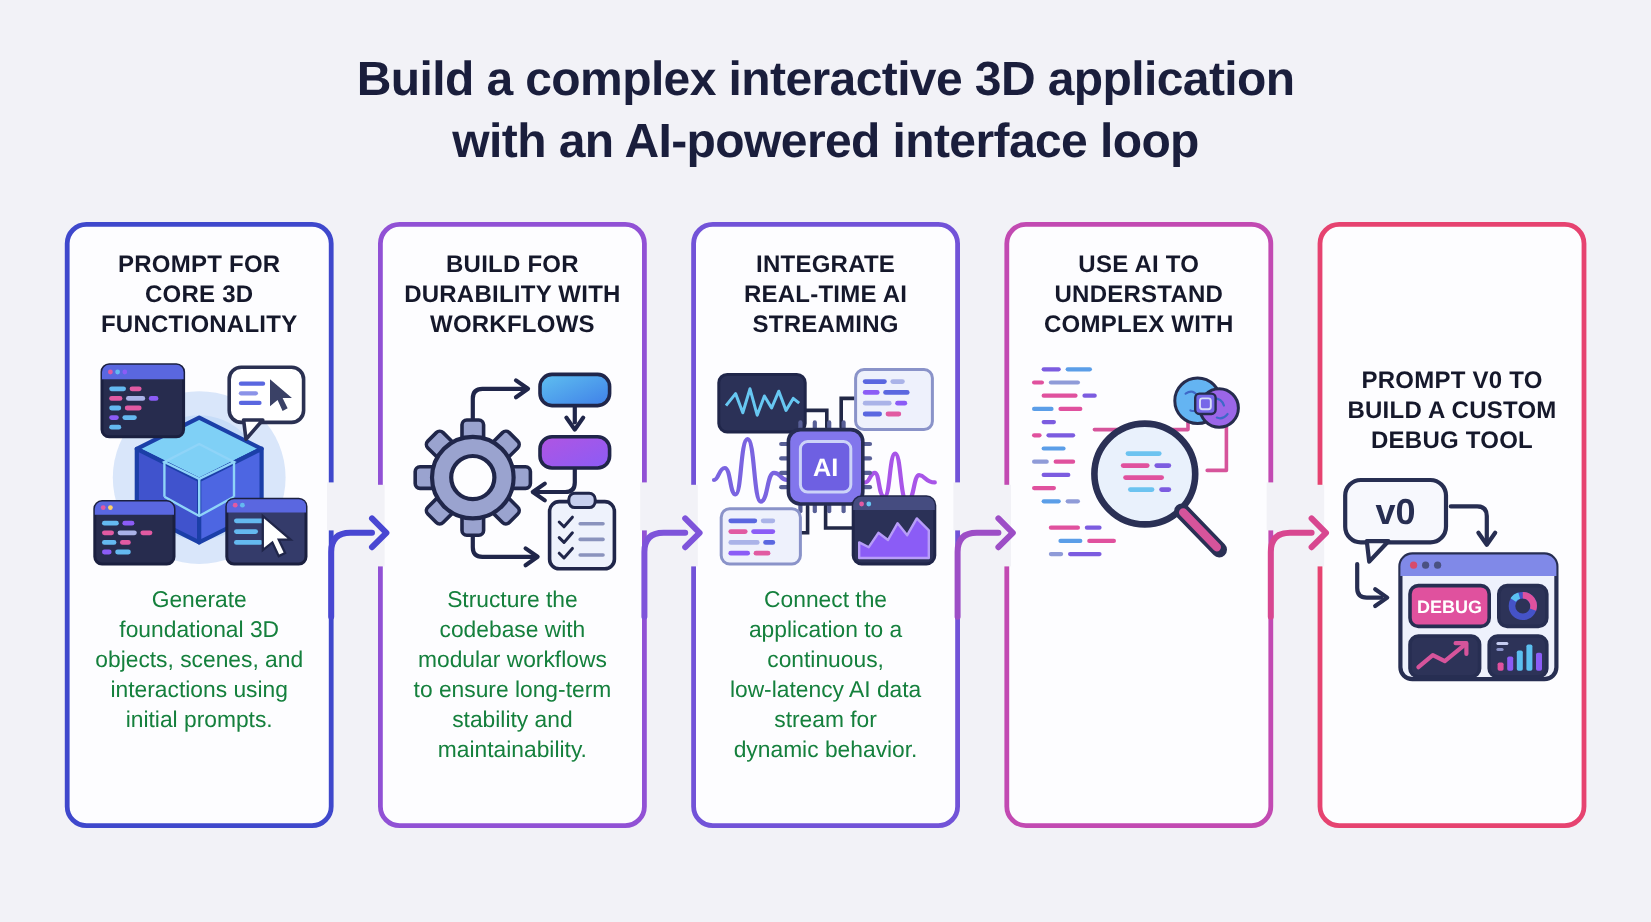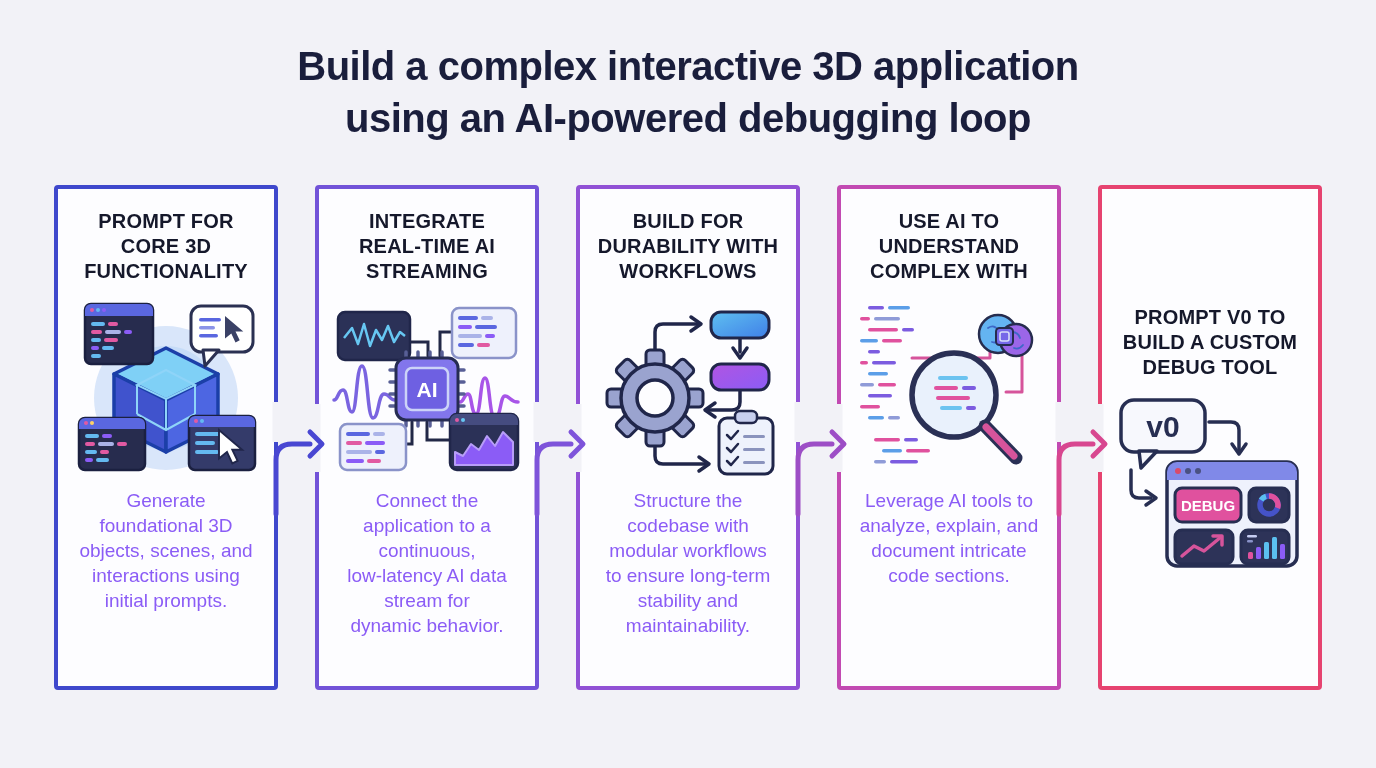--- a/index.html
+++ b/index.html
@@ -20,21 +20,21 @@
   }
   .board{
     position:absolute;top:185px;left:54px;right:54px;height:505px;
     display:flex;gap:37px;
   }
   .card{
     flex:1 1 0;
     box-sizing:border-box;
     background:#fdfdff;
     border:4px solid #888;
-    border-radius:4px;
+    border-radius:18px;
     display:flex;flex-direction:column;align-items:center;
     padding:20px 10px 14px 10px;
   }
   .card-1{border-color:#3f48cc;}
   .card-2{border-color:#7253d8;}
   .card-3{border-color:#9151d5;}
   .card-4{border-color:#c24ab2;}
   .card-5{border-color:#e64370;justify-content:center;}
   .card-heading{
     margin:0;
@@ -44,40 +44,40 @@
     white-space:pre-line;
   }
   .icon-wrap{
     height:186px;width:190px;
     margin-top:10px;
     display:flex;align-items:center;justify-content:center;
   }
   .card-desc{
     margin:8px 0 0 0;
     font-size:19px;line-height:25px;
-    color:#8b5cf6;text-align:center;
+    color:#15803d;text-align:center;
     white-space:pre-line;
   }
   .flow-arrow{position:absolute;top:386px;width:100px;height:132px;pointer-events:none;}
   .arrow-1{left:252px;}
   .arrow-2{left:513px;}
   .arrow-3{left:774px;}
   .arrow-4{left:1035px;}
   .arrow-1 .stroke{stroke:#4947d2;}
   .arrow-2 .stroke{stroke:#7e54da;}
   .arrow-3 .stroke{stroke:#9d4ec6;}
   .arrow-4 .stroke{stroke:#d84790;}
   .mask{fill:#f2f2f7;}
   svg text{font-family:"Liberation Sans","DejaVu Sans",sans-serif;}
 </style>
 </head>
 <body>
 
 <h1 class="title">Build a complex interactive 3D application
-using an AI-powered debugging loop</h1>
+with an AI-powered interface loop</h1>
 
 <section class="board">
 
   <article class="card card-1">
     <h2 class="card-heading">PROMPT FOR
 CORE 3D
 FUNCTIONALITY</h2>
     <div class="icon-wrap">
       <svg width="190" height="178" viewBox="0 0 190 178">
         <circle cx="95" cy="100" r="72" fill="#d9e6fa"></circle>
@@ -153,20 +153,89 @@
             <path d="M0 0 L0 15 L4.2 11.6 L7 17.6 L9.8 16.2 L7 10.4 L12.2 10.4 Z" fill="#ffffff" stroke="#20264a" stroke-width="1"></path>
           </g>
         </g>
       </svg>
     </div>
     <p class="card-desc">Generate
 foundational 3D
 objects, scenes, and
 interactions using
 initial prompts.</p>
+  </article>
+
+  <article class="card card-3">
+    <h2 class="card-heading">BUILD FOR
+DURABILITY WITH
+WORKFLOWS</h2>
+    <div class="icon-wrap">
+      <svg width="190" height="178" viewBox="0 0 190 178">
+        <g stroke="#20264a" stroke-width="3.5" fill="none" stroke-linecap="round" stroke-linejoin="round">
+          <path d="M62 54 V34 Q62 26 70 26 H104"></path>
+          <polyline points="98,19 108,26 98,33"></polyline>
+          <path d="M147 40 V54"></path>
+          <polyline points="140,50 147,60 154,50"></polyline>
+          <path d="M147 92 V104 Q147 112 139 112 H116"></path>
+          <polyline points="122,105 112,112 122,119"></polyline>
+          <path d="M62 146 V158 Q62 166 70 166 H112"></path>
+          <polyline points="106,159 116,166 106,173"></polyline>
+        </g>
+
+        <defs>
+          <linearGradient id="gnode1" x1="0" y1="0" x2="1" y2="1">
+            <stop offset="0" stop-color="#5fc0f0"></stop>
+              <stop offset="1" stop-color="#3f7fe8"></stop>
+          </linearGradient>
+          <linearGradient id="gnode2" x1="0" y1="0" x2="1" y2="1">
+            <stop offset="0" stop-color="#b055e2"></stop>
+              <stop offset="1" stop-color="#8b5cf6"></stop>
+          </linearGradient>
+        </defs>
+        <rect x="118" y="14" width="58" height="26" rx="10" fill="url(#gnode1)" stroke="#20264a" stroke-width="3"></rect>
+        <rect x="118" y="66" width="58" height="26" rx="10" fill="url(#gnode2)" stroke="#20264a" stroke-width="3"></rect>
+
+        <g transform="translate(62,100)">
+          <g fill="#9aa3cf" stroke="#20264a" stroke-width="3">
+            <rect x="-9" y="-48" width="18" height="20" rx="4"></rect>
+            <rect x="-9" y="28" width="18" height="20" rx="4"></rect>
+            <rect x="-48" y="-9" width="20" height="18" rx="4"></rect>
+            <rect x="28" y="-9" width="20" height="18" rx="4"></rect>
+            <g transform="rotate(45)">
+              <rect x="-9" y="-48" width="18" height="20" rx="4"></rect>
+              <rect x="-9" y="28" width="18" height="20" rx="4"></rect>
+              <rect x="-48" y="-9" width="20" height="18" rx="4"></rect>
+              <rect x="28" y="-9" width="20" height="18" rx="4"></rect>
+            </g>
+          </g>
+          <circle r="34" fill="#9aa3cf" stroke="#20264a" stroke-width="3.5"></circle>
+          <circle r="18" fill="#fdfdff" stroke="#20264a" stroke-width="3.5"></circle>
+        </g>
+
+        <g>
+          <rect x="126" y="120" width="54" height="56" rx="8" fill="#eef2fc" stroke="#20264a" stroke-width="3"></rect>
+          <rect x="142" y="113" width="22" height="12" rx="5" fill="#c7cfee" stroke="#20264a" stroke-width="2.5"></rect>
+          <g stroke="#20264a" stroke-width="2.5" fill="none" stroke-linecap="round" stroke-linejoin="round">
+            <path d="M134 137 l4 4 l7 -8"></path>
+            <path d="M134 150 l4 4 l7 -8"></path>
+            <path d="M134 163 l4 4 l7 -8"></path>
+          </g>
+          <rect x="150" y="137" width="22" height="3" rx="1.5" fill="#8a93bd"></rect>
+          <rect x="150" y="150" width="22" height="3" rx="1.5" fill="#8a93bd"></rect>
+          <rect x="150" y="163" width="22" height="3" rx="1.5" fill="#8a93bd"></rect>
+        </g>
+      </svg>
+    </div>
+    <p class="card-desc">Structure the
+codebase with
+modular workflows
+to ensure long-term
+stability and
+maintainability.</p>
   </article>
 
   <article class="card card-2">
     <h2 class="card-heading">INTEGRATE
 REAL-TIME AI
 STREAMING</h2>
     <div class="icon-wrap">
       <svg width="190" height="178" viewBox="0 0 190 178">
         <g stroke="#222847" stroke-width="3" fill="none" stroke-linecap="round">
           <path d="M78 44 H96 V58"></path>
@@ -240,89 +309,20 @@
           <polygon points="123,167 123,154 131,158 139,146 147,152 155,138 163,148 171,134 181,144 181,167" fill="#8b5cf6" stroke="#b79df8" stroke-width="2" stroke-linejoin="round"></polygon>
         </g>
       </svg>
     </div>
     <p class="card-desc">Connect the
 application to a
 continuous,
 low-latency AI data
 stream for
 dynamic behavior.</p>
-  </article>
-
-  <article class="card card-3">
-    <h2 class="card-heading">BUILD FOR
-DURABILITY WITH
-WORKFLOWS</h2>
-    <div class="icon-wrap">
-      <svg width="190" height="178" viewBox="0 0 190 178">
-        <g stroke="#20264a" stroke-width="3.5" fill="none" stroke-linecap="round" stroke-linejoin="round">
-          <path d="M62 54 V34 Q62 26 70 26 H104"></path>
-          <polyline points="98,19 108,26 98,33"></polyline>
-          <path d="M147 40 V54"></path>
-          <polyline points="140,50 147,60 154,50"></polyline>
-          <path d="M147 92 V104 Q147 112 139 112 H116"></path>
-          <polyline points="122,105 112,112 122,119"></polyline>
-          <path d="M62 146 V158 Q62 166 70 166 H112"></path>
-          <polyline points="106,159 116,166 106,173"></polyline>
-        </g>
-
-        <defs>
-          <linearGradient id="gnode1" x1="0" y1="0" x2="1" y2="1">
-            <stop offset="0" stop-color="#5fc0f0"></stop>
-              <stop offset="1" stop-color="#3f7fe8"></stop>
-          </linearGradient>
-          <linearGradient id="gnode2" x1="0" y1="0" x2="1" y2="1">
-            <stop offset="0" stop-color="#b055e2"></stop>
-              <stop offset="1" stop-color="#8b5cf6"></stop>
-          </linearGradient>
-        </defs>
-        <rect x="118" y="14" width="58" height="26" rx="10" fill="url(#gnode1)" stroke="#20264a" stroke-width="3"></rect>
-        <rect x="118" y="66" width="58" height="26" rx="10" fill="url(#gnode2)" stroke="#20264a" stroke-width="3"></rect>
-
-        <g transform="translate(62,100)">
-          <g fill="#9aa3cf" stroke="#20264a" stroke-width="3">
-            <rect x="-9" y="-48" width="18" height="20" rx="4"></rect>
-            <rect x="-9" y="28" width="18" height="20" rx="4"></rect>
-            <rect x="-48" y="-9" width="20" height="18" rx="4"></rect>
-            <rect x="28" y="-9" width="20" height="18" rx="4"></rect>
-            <g transform="rotate(45)">
-              <rect x="-9" y="-48" width="18" height="20" rx="4"></rect>
-              <rect x="-9" y="28" width="18" height="20" rx="4"></rect>
-              <rect x="-48" y="-9" width="20" height="18" rx="4"></rect>
-              <rect x="28" y="-9" width="20" height="18" rx="4"></rect>
-            </g>
-          </g>
-          <circle r="34" fill="#9aa3cf" stroke="#20264a" stroke-width="3.5"></circle>
-          <circle r="18" fill="#fdfdff" stroke="#20264a" stroke-width="3.5"></circle>
-        </g>
-
-        <g>
-          <rect x="126" y="120" width="54" height="56" rx="8" fill="#eef2fc" stroke="#20264a" stroke-width="3"></rect>
-          <rect x="142" y="113" width="22" height="12" rx="5" fill="#c7cfee" stroke="#20264a" stroke-width="2.5"></rect>
-          <g stroke="#20264a" stroke-width="2.5" fill="none" stroke-linecap="round" stroke-linejoin="round">
-            <path d="M134 137 l4 4 l7 -8"></path>
-            <path d="M134 150 l4 4 l7 -8"></path>
-            <path d="M134 163 l4 4 l7 -8"></path>
-          </g>
-          <rect x="150" y="137" width="22" height="3" rx="1.5" fill="#8a93bd"></rect>
-          <rect x="150" y="150" width="22" height="3" rx="1.5" fill="#8a93bd"></rect>
-          <rect x="150" y="163" width="22" height="3" rx="1.5" fill="#8a93bd"></rect>
-        </g>
-      </svg>
-    </div>
-    <p class="card-desc">Structure the
-codebase with
-modular workflows
-to ensure long-term
-stability and
-maintainability.</p>
   </article>
 
   <article class="card card-4">
     <h2 class="card-heading">USE AI TO
 UNDERSTAND
 COMPLEX WITH</h2>
     <div class="icon-wrap">
       <svg width="190" height="178" viewBox="0 0 190 178">
 
         <g>
@@ -371,24 +371,20 @@
           <rect x="80" y="88" width="24" height="4" rx="2" fill="#e0519e"></rect>
             <rect x="108" y="88" width="14" height="4" rx="2" fill="#7c5ce0"></rect>
           <rect x="82" y="98" width="34" height="4" rx="2" fill="#e0519e"></rect>
           <rect x="86" y="108" width="22" height="4" rx="2" fill="#6cc3f0"></rect>
             <rect x="112" y="108" width="10" height="4" rx="2" fill="#7c5ce0"></rect>
           <line x1="131" y1="128" x2="162" y2="160" stroke="#2a3055" stroke-width="13" stroke-linecap="round"></line>
           <line x1="132" y1="129" x2="160" y2="158" stroke="#d6549b" stroke-width="7" stroke-linecap="round"></line>
         </g>
       </svg>
     </div>
-    <p class="card-desc">Leverage AI tools to
-analyze, explain, and
-document intricate
-code sections.</p>
   </article>
 
   <article class="card card-5">
     <h2 class="card-heading">PROMPT V0 TO
 BUILD A CUSTOM
 DEBUG TOOL</h2>
     <div class="icon-wrap">
       <svg width="190" height="178" viewBox="0 0 190 178">
 
         <g stroke="#272e52" stroke-width="3.5" fill="none" stroke-linecap="round" stroke-linejoin="round">

